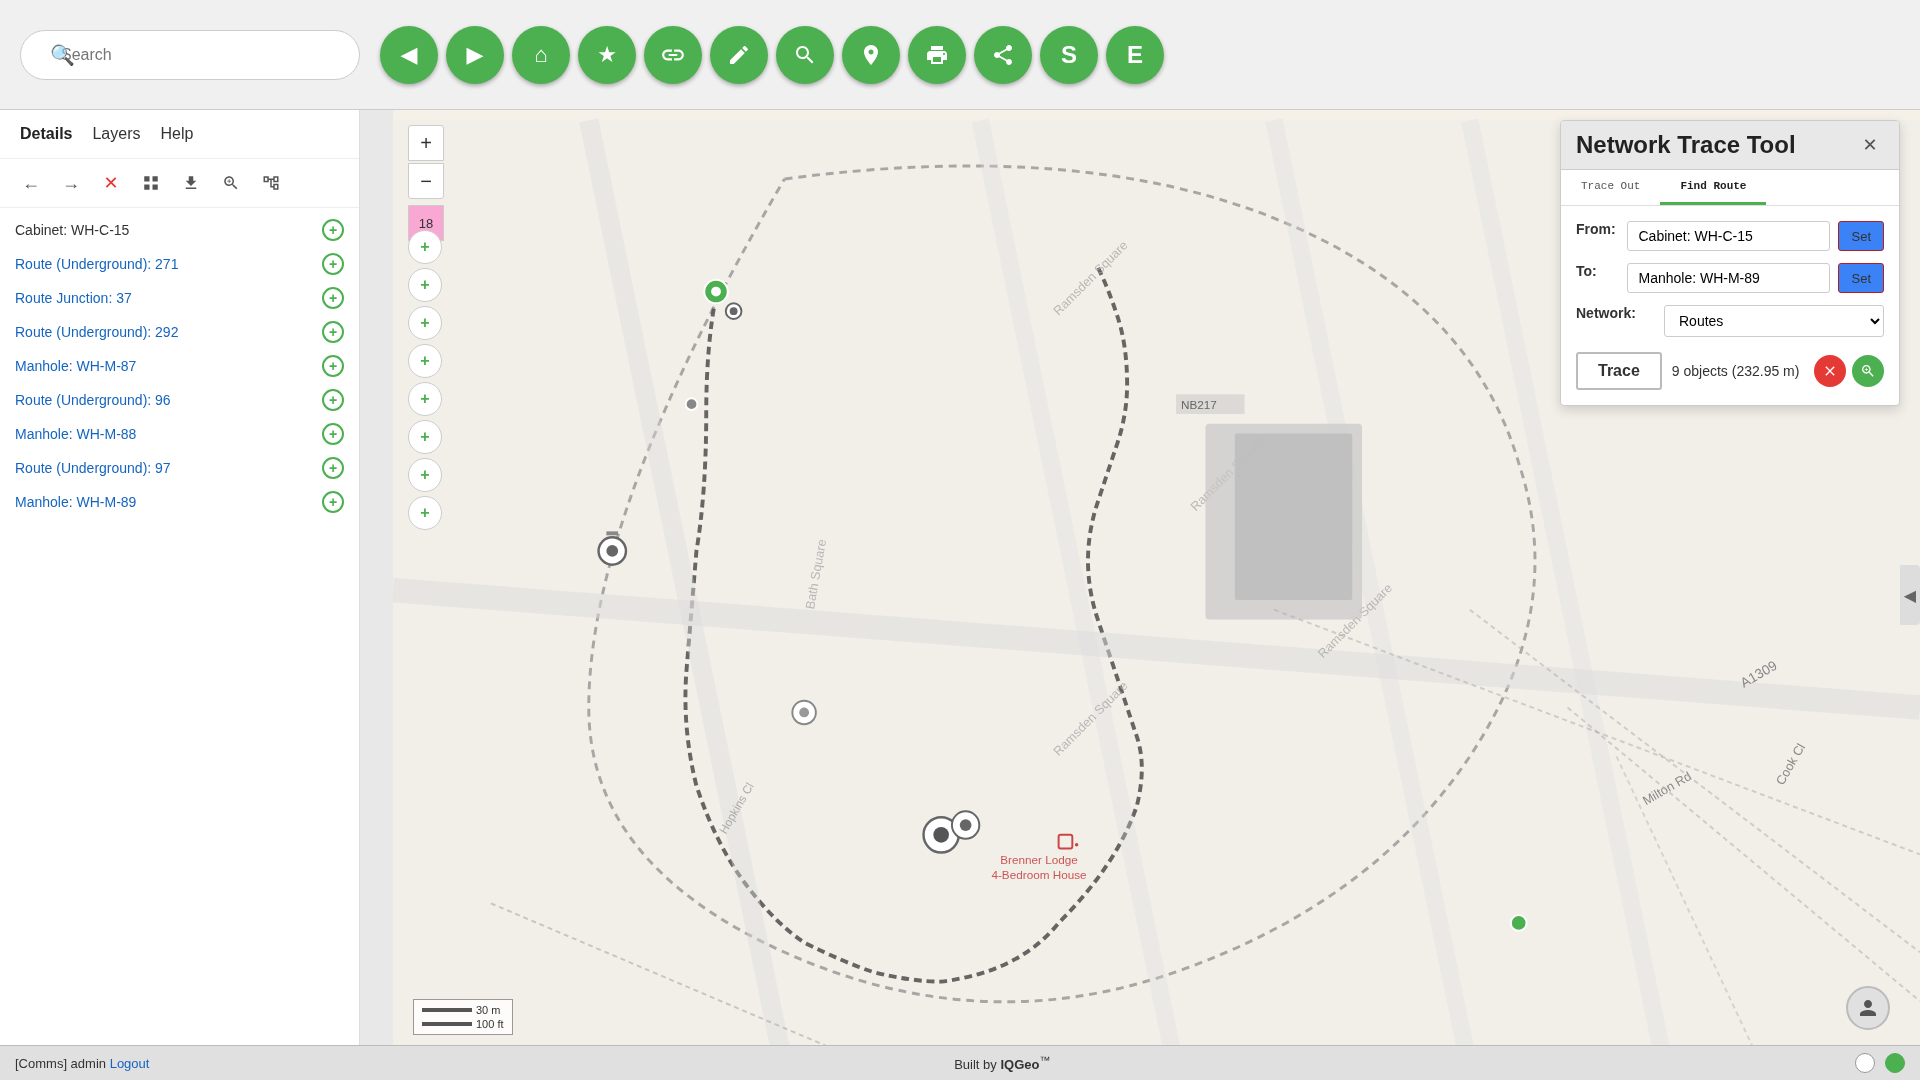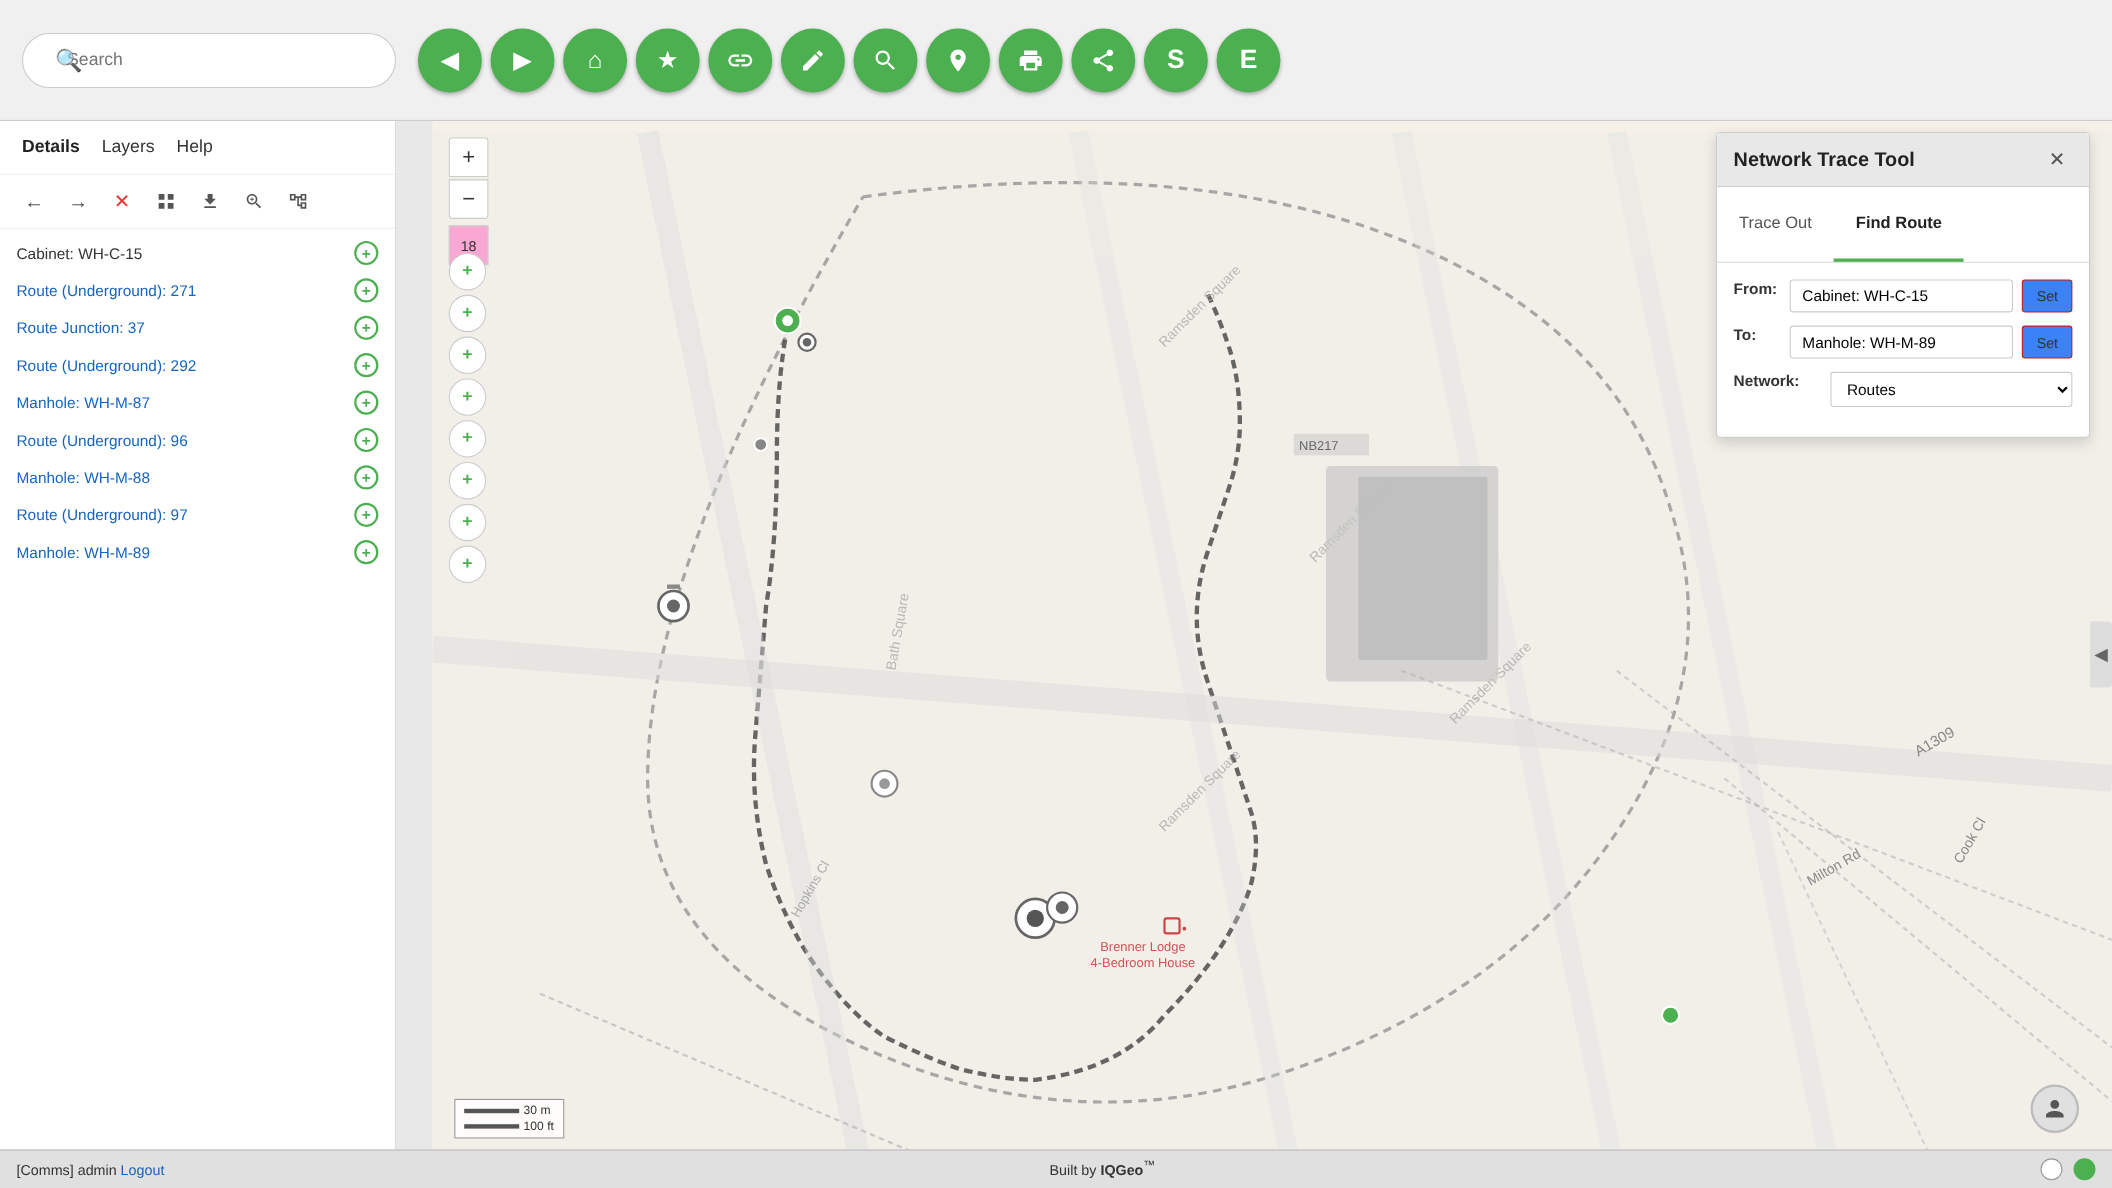--- a/index.html
+++ b/index.html
@@ -161,33 +161,33 @@
       position: absolute; right: 20px; top: 10px; width: 340px;
       background: white; border: 1px solid #ccc; border-radius: 4px;
       box-shadow: 0 4px 12px rgba(0,0,0,0.15); z-index: 100;
     }
     #trace-panel-header {
       background: #e8e8e8; padding: 10px 15px; display: flex;
       align-items: center; justify-content: space-between;
       border-bottom: 1px solid #ccc; border-radius: 4px 4px 0 0;
     }
     #trace-panel-title {
-      font-size: 18px; font-weight: bold; color: #222;
+      font-size: 24px; font-weight: bold; color: #222;
     }
     #trace-close-btn {
       width: 28px; height: 28px; background: none; border: none;
       cursor: pointer; font-size: 18px; color: #555; display: flex;
       align-items: center; justify-content: center;
     }
     #trace-tabs {
       display: flex; border-bottom: 1px solid #ddd;
     }
     .trace-tab {
-      padding: 24px 20px; font-size: 15px; cursor: pointer; border: none;
-      background: none; font-family: Liberation Sans, sans-serif; color: #555;
+      padding: 10px 20px; font-size: 11px; cursor: pointer; border: none;
+      background: none; font-family: Liberation Mono, monospace; color: #555;
       border-bottom: 3px solid transparent;
     }
     .trace-tab.active { color: #222; font-weight: bold; border-bottom: 3px solid #4caf50; }
     #trace-body { padding: 15px; }
     .trace-field-row {
       display: flex; margin-bottom: 12px; gap: 8px;
     }
     .trace-field-label {
       width: 80px; font-size: 14px; color: #333; font-weight: bold;
     }
@@ -501,20 +501,36 @@
         <div class="trace-field-row">
           <span class="trace-field-label">Network:</span>
           <select class="network-select">
             <option>Routes</option>
             <option>Cables</option>
             <option>Ducts</option>
           </select>
         </div>
 
 
+        <div id="trace-action-row">
+          <button id="trace-btn">Trace</button>
+          <span id="trace-result">9 objects (232.95 m)</span>
+          <div id="trace-action-icons">
+            <button class="trace-action-icon-btn red">
+              <svg width="16" height="16" viewBox="0 0 24 24" fill="white">
+                  <path d="M19 6.41L17.59 5 12 10.59 6.41 5 5 6.41 10.59 12 5 17.59 6.41 19 12 13.41 17.59 19 19 17.59 13.41 12z"></path>
+                </svg>
+            </button>
+            <button class="trace-action-icon-btn green">
+              <svg width="16" height="16" viewBox="0 0 24 24" fill="white">
+                  <path d="M15.5 14h-.79l-.28-.27C15.41 12.59 16 11.11 16 9.5 16 5.91 13.09 3 9.5 3S3 5.91 3 9.5 5.91 16 9.5 16c1.61 0 3.09-.59 4.23-1.57l.27.28v.79l5 4.99L20.49 19l-4.99-5zm-6 0C7.01 14 5 11.99 5 9.5S7.01 5 9.5 5 14 7.01 14 9.5 11.99 14 9.5 14zm.5-7H9v2H7v1h2v2h1v-2h2V9h-2V7z"></path>
+                </svg>
+            </button>
+          </div>
+        </div>
       </div>
     </div>
 
   </div>
 </div>
 
 <div id="status-bar">
   <span>[Comms] admin</span>
   &nbsp;
   <a>Logout</a>

